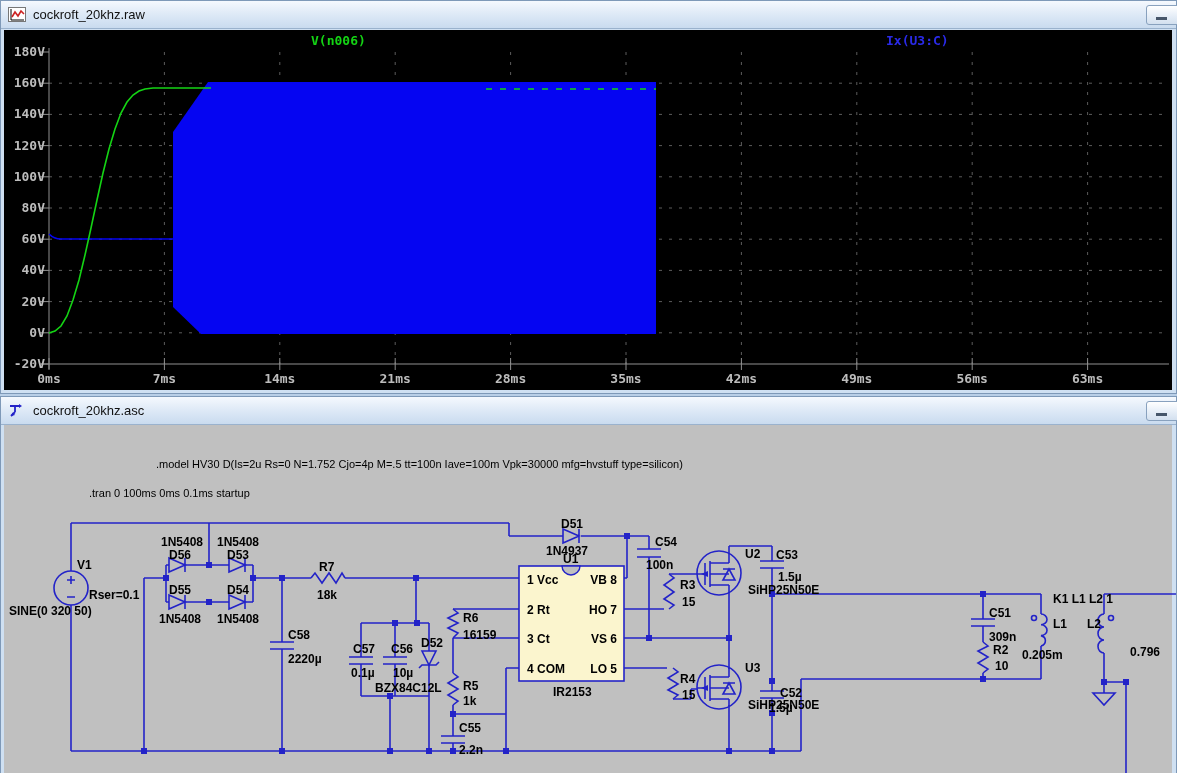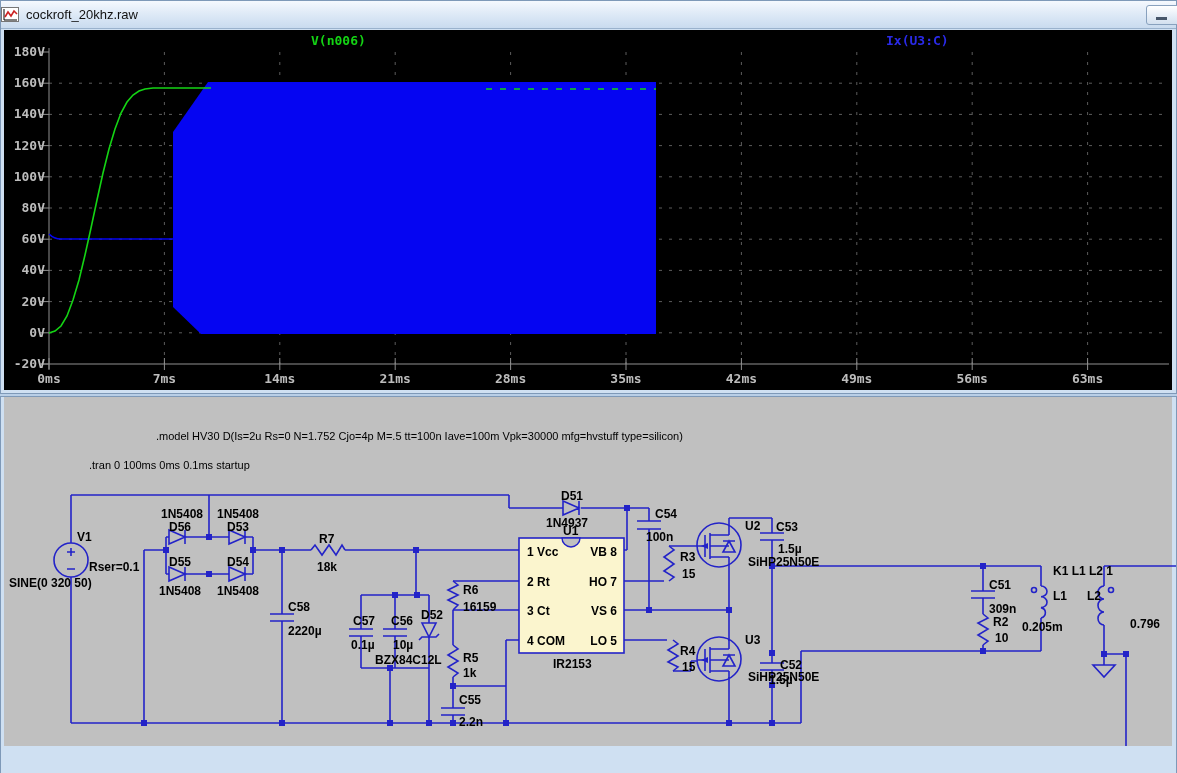--- a/index.html
+++ b/index.html
@@ -2,21 +2,21 @@
 <html><head>
 <meta charset="utf-8">
 <style>
   html,body{margin:0;padding:0;width:1177px;height:773px;overflow:hidden;
     background:#b9cfe7;font-family:"Liberation Sans",sans-serif;}
   .window{position:absolute;left:0;width:1175px;border:1px solid #7e99b8;background:#cfe0f2;box-sizing:content-box;}
   #win-plot{top:0;height:392px;}
   #win-sch{top:396px;height:376px;border-bottom:none;}
   .titlebar{height:27px;background:linear-gradient(#f5f9fe,#e2ecf8 40%,#c9dbef);
     border-bottom:1px solid #9ab2cd;display:flex;align-items:center;gap:7px;
-    position:relative;font-size:13px;color:#111;}
+    padding-left:7px;position:relative;font-size:13px;color:#111;}
   .titlebar .title{white-space:nowrap;}
   .tb-btn{position:absolute;right:-8px;top:4px;width:36px;height:18px;border:1px solid #88a1be;
     border-radius:3px;background:linear-gradient(#ffffff,#eaf1f9 45%,#d3e0ef);}
   .tb-btn .dash{position:absolute;left:9px;bottom:4px;width:11px;height:3px;background:#46566a;}
   svg.canvas{display:block;}
   
   .grid{stroke:#5c5c5c;stroke-width:1;stroke-dasharray:3 7;fill:none;}
   .axis{stroke:#909090;stroke-width:1;fill:none;}
   text.ptick{font:bold 13px "DejaVu Sans Mono",monospace;f fill:#bdbdbd;fill:#bdbdbd;}
   .yticks text{text-anchor:end;}
@@ -93,20 +93,31 @@
         <text x="971.2" y="382.0" class="ptick">56ms</text>
         <text x="1086.6" y="382.0" class="ptick">63ms</text>
       </g>
 
     <text class="legend" x="310" y="44" fill="#14d414">V(n006)</text>
     <text class="legend" x="885" y="44" fill="#2a2ae8">Ix(U3:C)</text>
   </svg>
 </div>
 
 <div class="window" id="win-sch">
+  <div class="titlebar">
+    <svg width="18" height="16" viewBox="0 0 18 16">
+      <path d="M2 3 H11 M7 3 V9 M7 9 L3 13" stroke="#2323c8" stroke-width="1.8" fill="none"></path>
+      <path d="M3 13 l4 -1 -2.5 -2.5 z" fill="#2323c8"></path>
+      <path d="M11 1 l3 2 -3 2 z" fill="#2323c8"></path>
+    </svg>
+    <span class="title">cockroft_20khz.asc</span>
+    <div class="tb-btn">
+        <div class="dash"></div>
+      </div>
+  </div>
 
   <svg class="canvas" width="1175" height="349" viewBox="0 424 1175 349">
     <rect x="3" y="424" width="1168" height="349" fill="#c0c0c0"></rect>
 
     <text class="dir" x="155" y="467">.model HV30 D(Is=2u Rs=0 N=1.752 Cjo=4p M=.5 tt=100n Iave=100m Vpk=30000 mfg=hvstuff type=silicon)</text>
     <text class="dir" x="88" y="496">.tran 0 100ms 0ms 0.1ms startup</text>
 
     <path class="wire" d="
       M70 522 H508 M70 522 V570 M70 604 V750 M70 750 H800
       M208 522 V564

